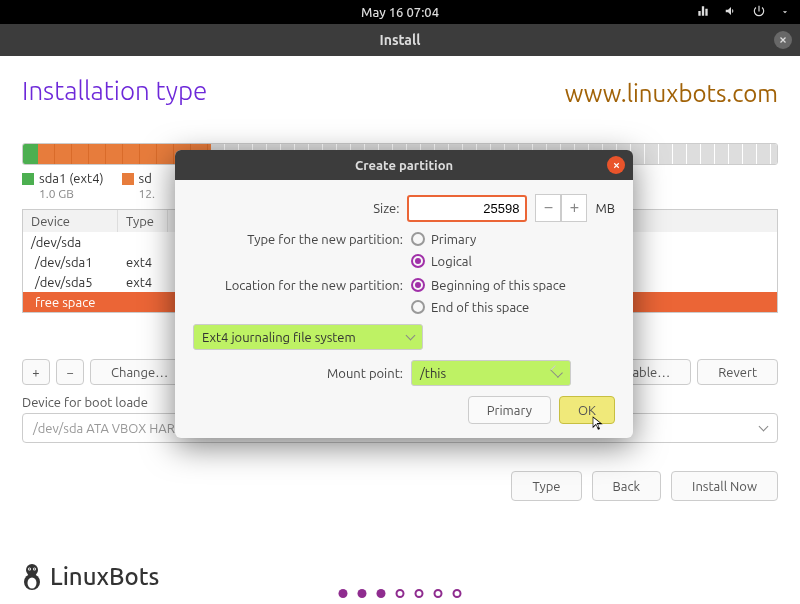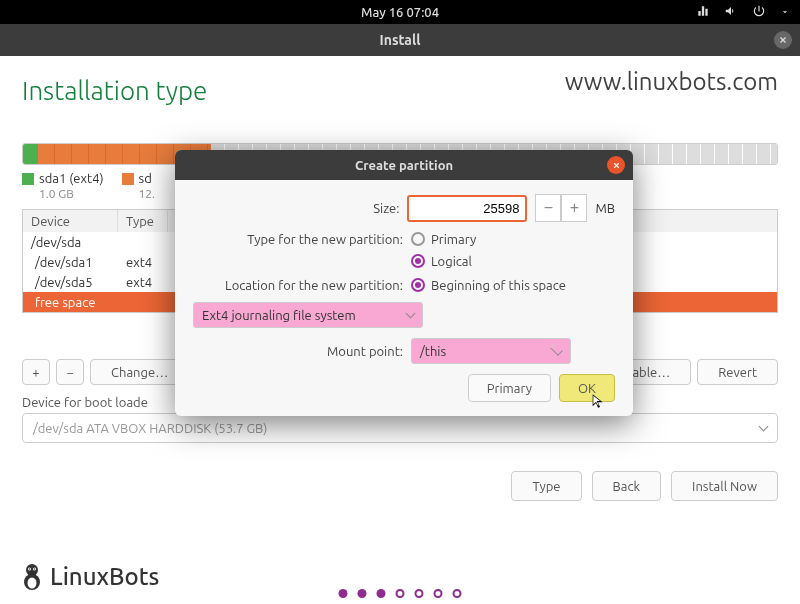--- a/index.html
+++ b/index.html
@@ -12,22 +12,22 @@
     .topbar-right svg { fill: #ddd; }
     
     
     .titlebar { background: #3c3c3c; color: #ddd; height: 32px; display: flex; align-items: center; justify-content: center; position: relative; }
     .titlebar-title { font-size: 14px; font-weight: 600; }
     .titlebar-close { position: absolute; right: 8px; width: 18px; height: 18px; border-radius: 50%; background: #686868; display:flex; align-items:center; justify-content:center; cursor:pointer;}
     .titlebar-close svg { fill:#ddd; width:10px; height:10px; }
     
     
     .content { padding: 20px 22px; position: relative; }
-    .page-title { font-size: 26px; color: #15803d; font-weight: 300; margin-bottom: 4px; }
-    .watermark-url { position:absolute; right: 22px; top: 12px; font-size: 24px; color:#404040; font-weight:400; letter-spacing:0px; }
+    .page-title { font-size: 26px; color: #6d28d9; font-weight: 300; margin-bottom: 4px; }
+    .watermark-url { position:absolute; right: 22px; top: 24px; font-size: 24px; color:#a16207; font-weight:400; letter-spacing:0px; }
     
     
     .partbar { margin-top: 38px; height: 22px; display:flex; border:1px solid #ccc; border-radius: 3px; overflow:hidden;}
     .seg-green { background:#4caf50; width: 2%; }
     .seg-orange { background: #e77c3c; width: 23%; background-image: repeating-linear-gradient(90deg,#e77c3c 0 16px, #d96b2a 16px 17px); }
     .seg-gray { background: repeating-linear-gradient(90deg,#ddd 0 13px, #fff 13px 14px); flex:1; }
     
     
     .legend { display:flex; gap: 18px; margin-top:6px; font-size:13px; color:#333; }
     .legend-item { display:flex; flex-direction:column; line-height:1.2; }
@@ -66,21 +66,21 @@
     .form-row{ display:flex; align-items:center; margin-bottom: 10px; gap:8px;}
     .form-label{ width: 210px; text-align:right; color:#444; font-size:13px;}
     .size-input{ border:2px solid #eb6536; border-radius:3px; padding: 4px 6px; width:120px; text-align:right; font-size:13px;}
     .stepper{ display:flex;}
     .stepper button{ width:26px; height:28px; border:1px solid #ccc; background:#fff; font-size:16px; color:#888; cursor:pointer;}
     .radio-stack{ display:flex; flex-direction:column; gap:8px;}
     .radio-item{ display:flex; align-items:center; gap:6px; font-size:13px; color:#444;}
     .radio{ width:14px; height:14px; border-radius:50%; border:2px solid #999; position:relative;}
     .radio.checked{ border-color:#a030a8;}
     .radio.checked::after{content:''; position:absolute; inset:2px; background:#a030a8; border-radius:50%;}
-    .dropdown{ border:1px solid #ccc; background:#f9a8d4; border-radius:3px; padding:5px 8px; display:flex; align-items:center; justify-content:space-between; font-size:13px; color:#333;}
+    .dropdown{ border:1px solid #ccc; background:#bef264; border-radius:3px; padding:5px 8px; display:flex; align-items:center; justify-content:space-between; font-size:13px; color:#333;}
     .dropdown.w1{width:230px;} .dropdown.w2{width:160px;}
     .chev{border: solid #888; border-width: 0 1px 1px 0; padding:3px; transform:rotate(45deg); margin-top:-3px;}
     .modal-actions{ display:flex; justify-content:flex-end; gap:8px; margin-top:6px;}
     .modal-actions .btn{ padding:6px 18px;}
     .btn.ok{ background:#f0e97a; border-color:#c7bf41; color:#555;}
     .cursor{ position:absolute; left: 430px; top: 290px; pointer-events:none;}
     
     
     .logo{ position:absolute; left:16px; bottom:12px; font-size:24px; color:#333; display:flex; align-items:center; gap:2px; font-weight:500;}
     .logo svg{ width:32px; height:32px;}
@@ -229,20 +229,24 @@
           </div>
       </div>
     </div>
 
     <div class="form-row" style="align-items:flex-start;">
       <div class="form-label">Location for the new partition:</div>
       <div class="radio-stack">
         <div class="radio-item">
             <span class="radio checked"></span>
             <span>Beginning of this space</span>
+          </div>
+        <div class="radio-item">
+            <span class="radio"></span>
+            <span>End of this space</span>
           </div>
       </div>
     </div>
 
     <div class="form-row">
       <div class="dropdown w1">
         <span>Ext4 journaling file system</span>
         <span class="chev"></span>
       </div>
     </div>

